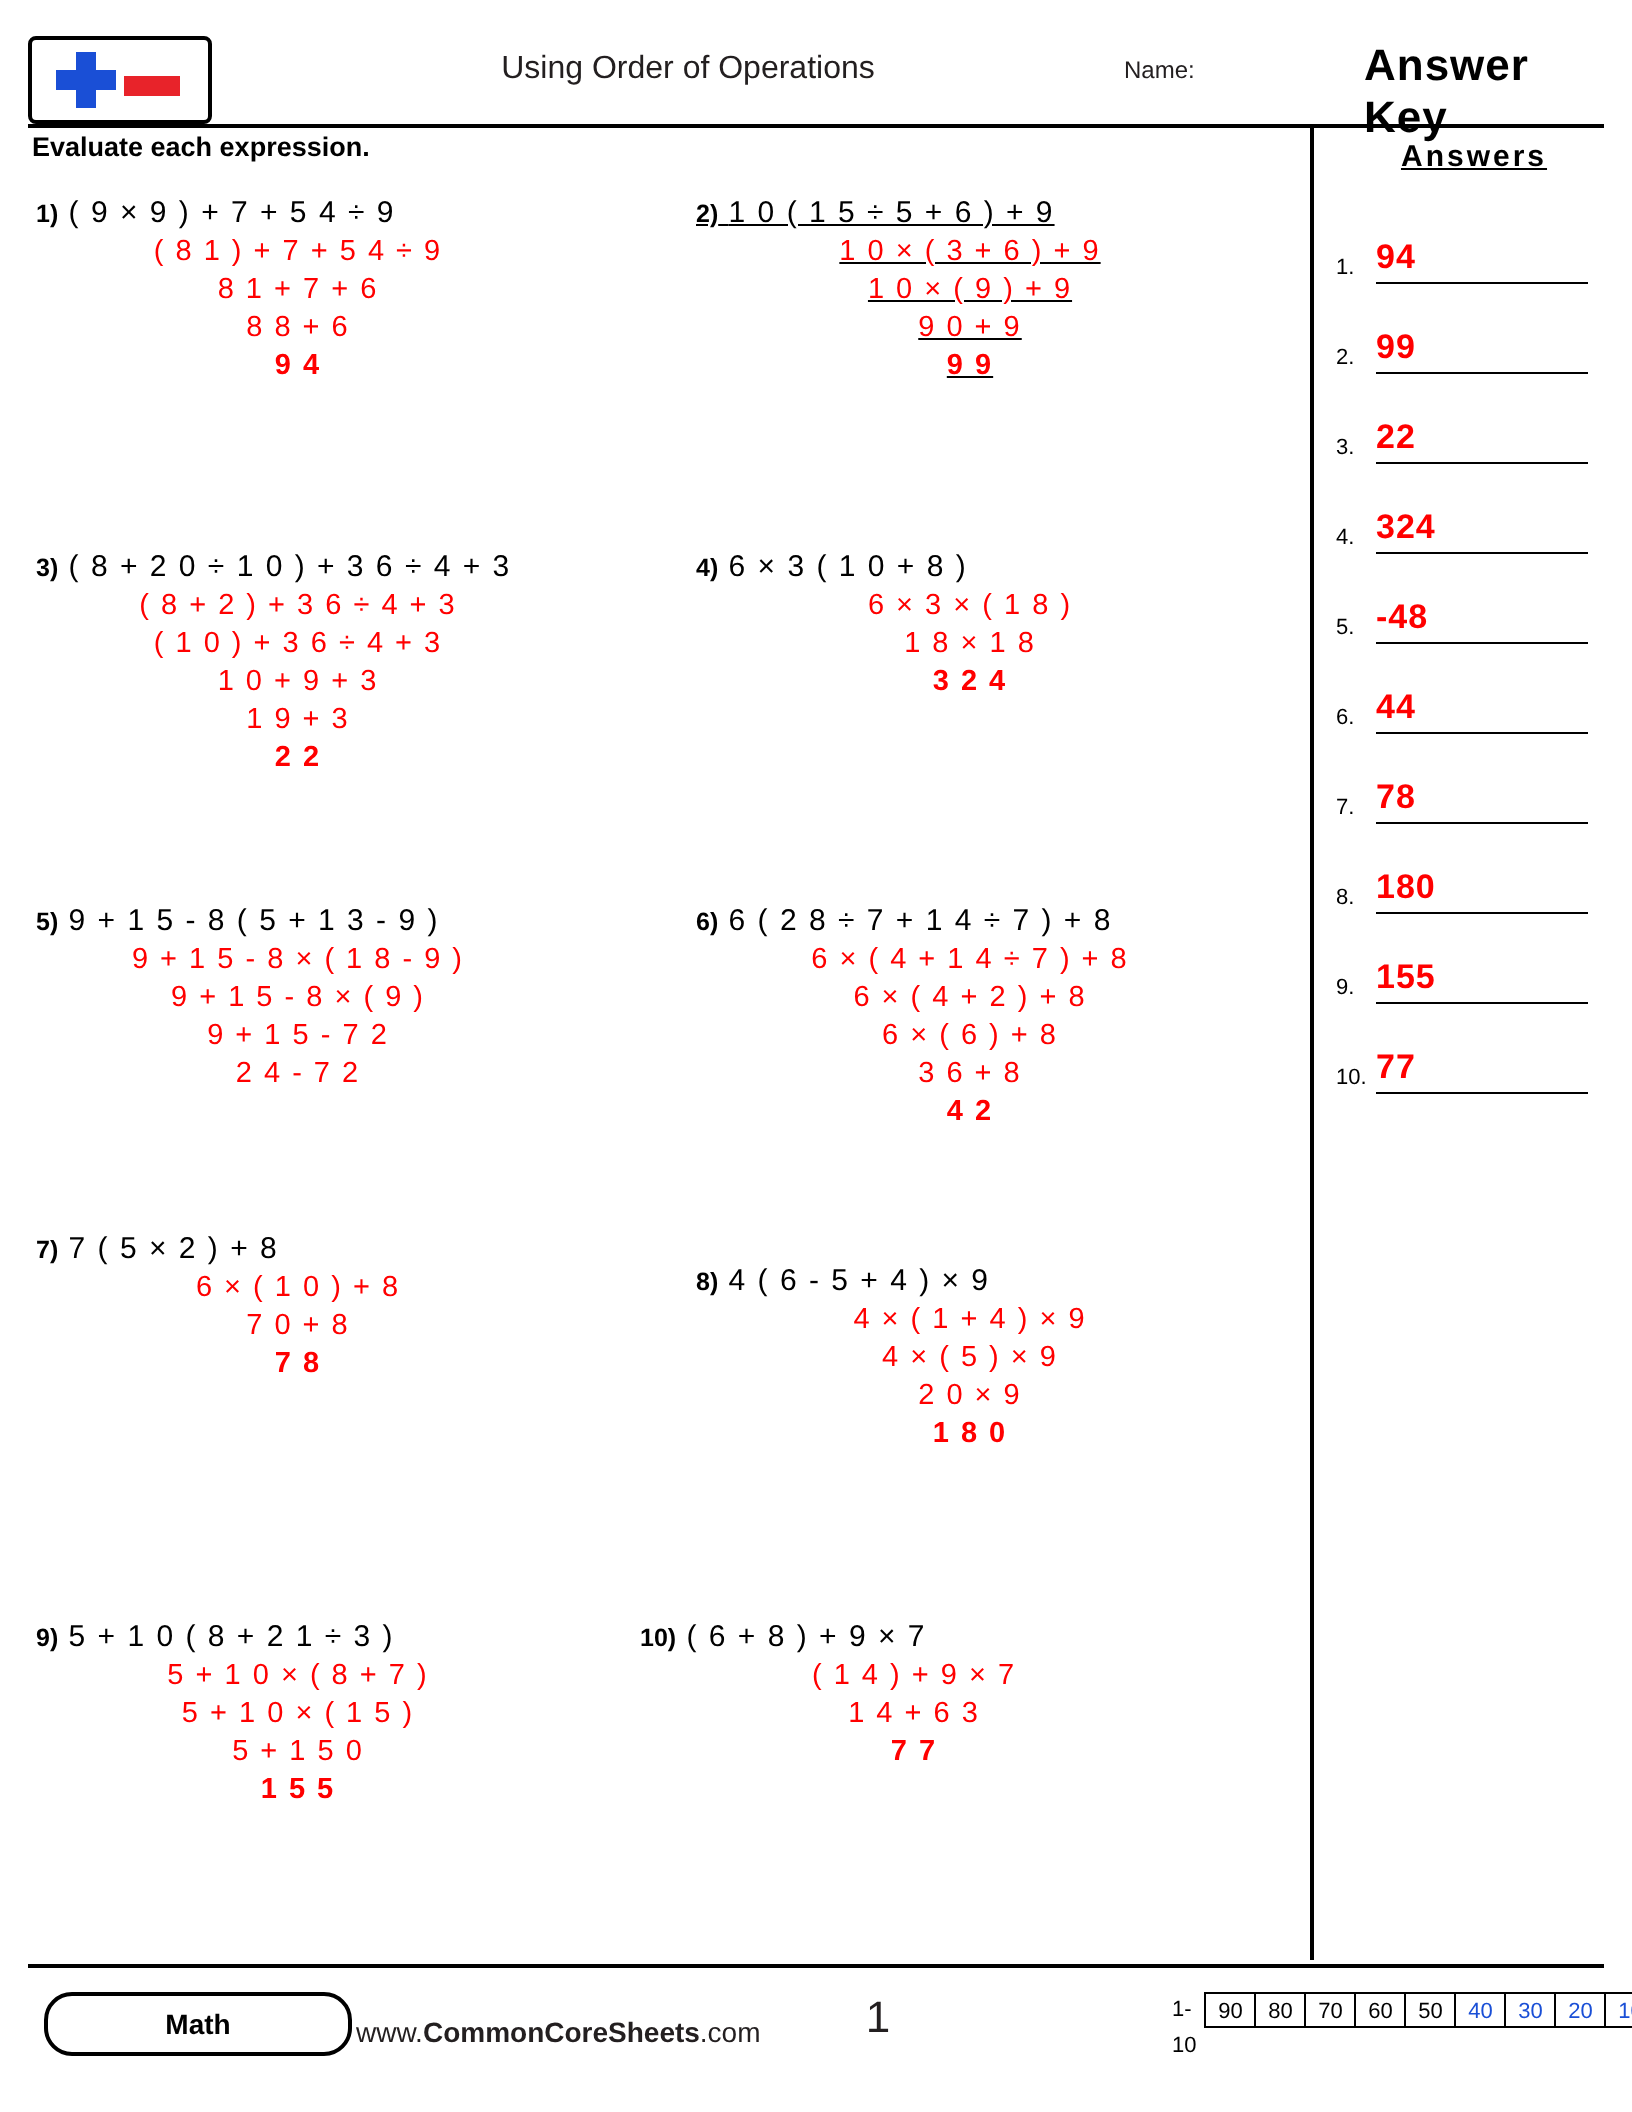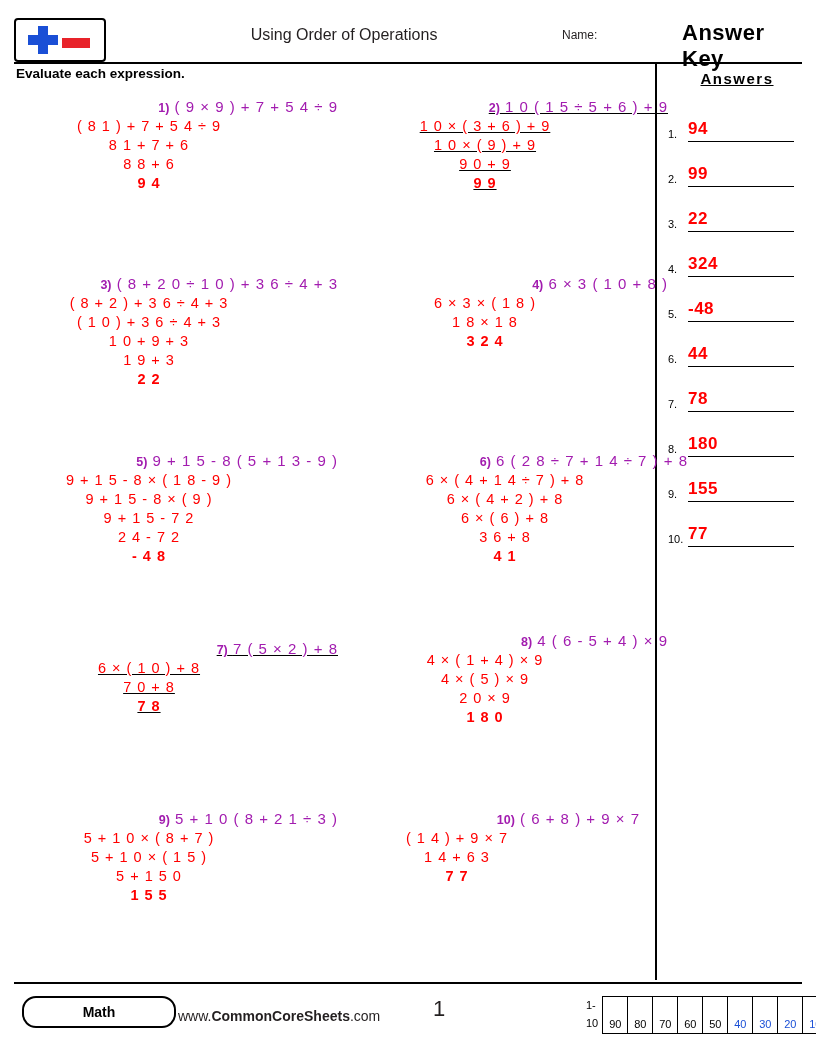--- a/index.html
+++ b/index.html
@@ -139,24 +139,23 @@
     color: #ff0000;
     letter-spacing: 0.5px;
   }
   
   .problem {
     position: absolute;
     width: 320px;
   }
   .prob-head {
     font-size: 15px;
-    color: #a21caf;
+    color: #000000;
     white-space: nowrap;
     letter-spacing: 1px;
-    text-align: right;
   }
   .prob-num {
     font-weight: bold;
     font-size: 12.5px;
     letter-spacing: 0;
   }
   .step {
     font-size: 14.5px;
     color: #ff0000;
     text-align: center;
@@ -225,21 +224,21 @@
     color: #000;
   }
   .score-cell {
     border: 1px solid #000;
     border-right: none;
     min-width: 20px;
     text-align: center;
     line-height: 18px;
     color: #000;
     background: #fff;
-    padding: 18px 2px;
+    padding: 0 2px;
   }
   .score-cell:last-child { border-right: 1px solid #000; }
   .score-cell.hl { color: #1a4fd6; }
 </style>
 </head>
 <body>
 
 <div class="page">
 
   <div class="header">
@@ -367,39 +366,38 @@
   <div class="problem" style="left:18px; top:452px;">
     <div class="prob-head">
       <span class="prob-num">5)</span>
       <span>9 + 1 5 - 8 ( 5 + 1 3 - 9 )</span>
     </div>
     <div class="steps-wrap center-1">
       <div class="step">9 + 1 5 - 8 × ( 1 8 - 9 )</div>
       <div class="step">9 + 1 5 - 8 × ( 9 )</div>
       <div class="step">9 + 1 5 - 7 2</div>
       <div class="step">2 4 - 7 2</div>
-      <div class="step final">- 4 8</div>
-    </div>
-  </div>
-
-  <div class="problem" style="left:348px; top:452px;margin-left:20px;">
+    </div>
+  </div>
+
+  <div class="problem" style="left:348px; top:452px;">
     <div class="prob-head">
       <span class="prob-num">6)</span>
       <span>6 ( 2 8 ÷ 7 + 1 4 ÷ 7 ) + 8</span>
     </div>
     <div class="steps-wrap center-2">
       <div class="step">6 × ( 4 + 1 4 ÷ 7 ) + 8</div>
       <div class="step">6 × ( 4 + 2 ) + 8</div>
       <div class="step">6 × ( 6 ) + 8</div>
       <div class="step">3 6 + 8</div>
-      <div class="step final">4 1</div>
-    </div>
-  </div>
-
-  <div class="problem" style="left:18px; top:640px;text-decoration:underline;">
+      <div class="step final">4 2</div>
+    </div>
+  </div>
+
+  <div class="problem" style="left:18px; top:616px;">
     <div class="prob-head">
       <span class="prob-num">7)</span>
       <span>7 ( 5 × 2 ) + 8</span>
     </div>
     <div class="steps-wrap center-1">
       <div class="step">6 × ( 1 0 ) + 8</div>
       <div class="step">7 0 + 8</div>
       <div class="step final">7 8</div>
     </div>
   </div>

